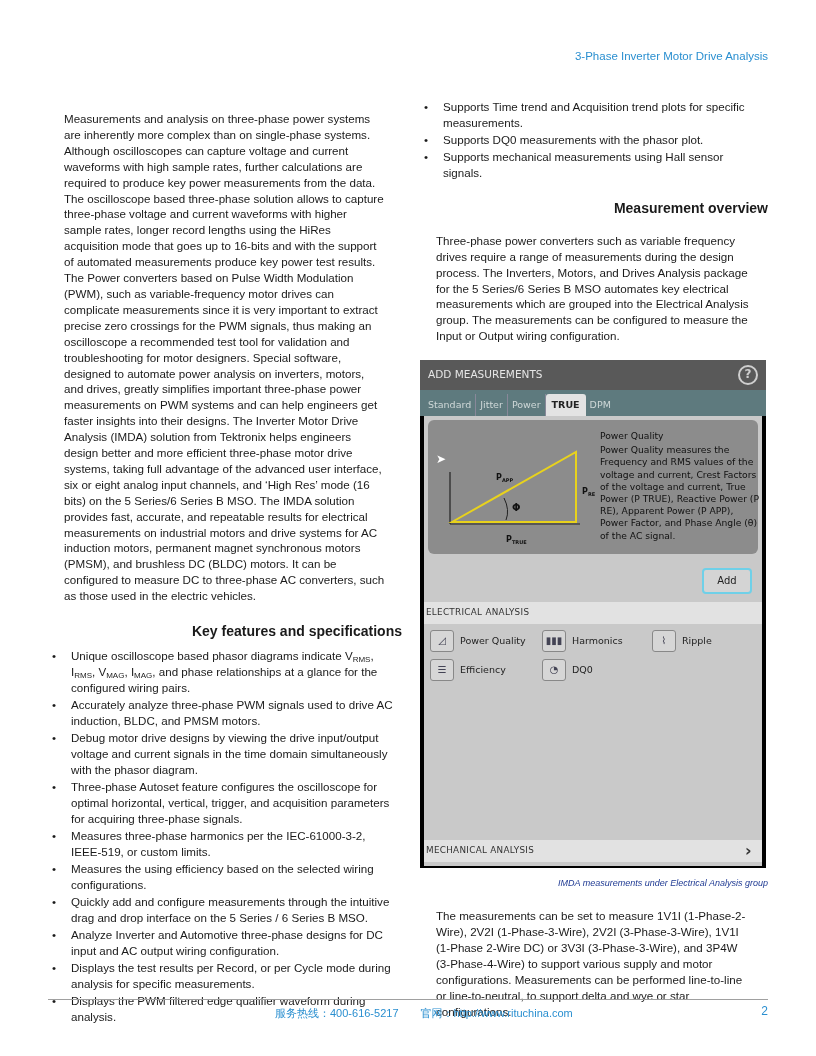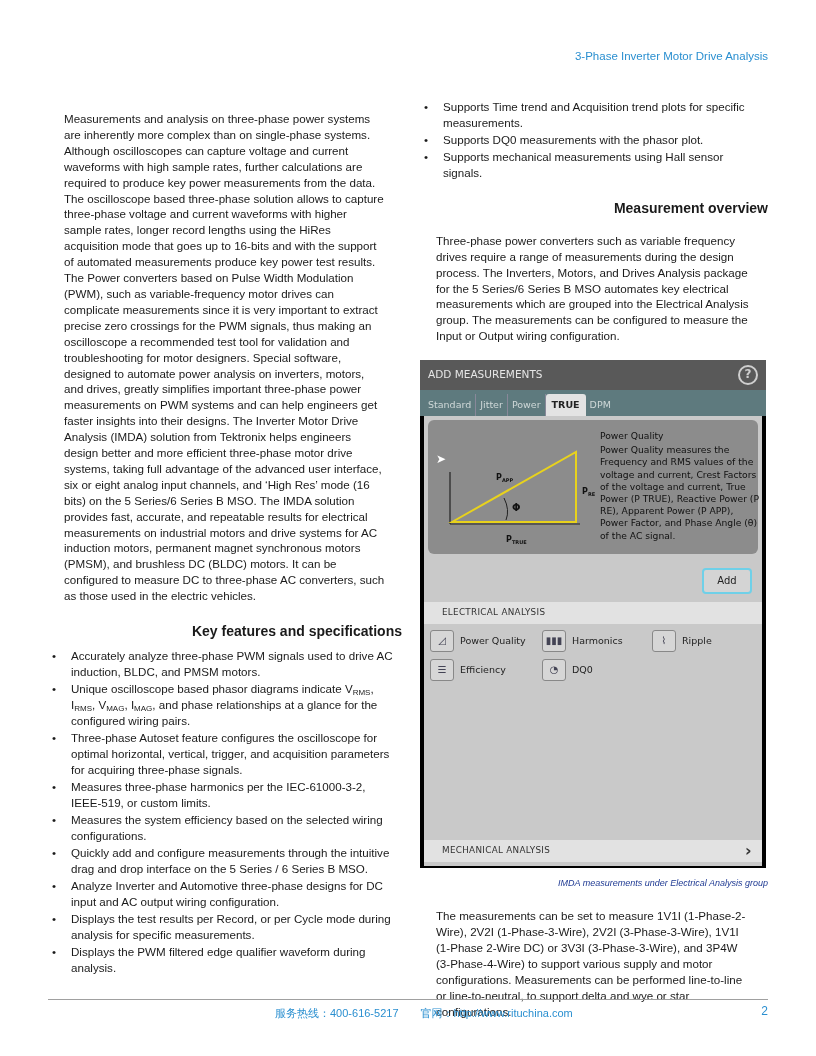--- a/index.html
+++ b/index.html
@@ -24,44 +24,45 @@
   .tabs { height:26px; background:#5e7a7e; display:flex; align-items:flex-end; padding-left:4px; }
   .tab { font-size:9.5px; color:#cfd8d8; padding:3px 4px; border-right:1px solid #889; }
   .tab.active { background:#e3e3e3; color:#222; border-radius:3px 3px 0 0; border:none; padding:3px 6px; font-weight:bold; }
   .panel { background:#c9c9c9; margin:0 4px; height:450px; position:relative; }
   .desc-box { position:absolute; left:4px; top:4px; width:330px; height:134px; background:#8c8c8c; border-radius:6px; }
   .desc-title { position:absolute; left:172px; top:8px; font-size:9.2px; color:#111; }
   .desc-text { position:absolute; left:172px; top:24px; width:160px; font-size:9.2px; line-height:12.2px; color:#111; }
   .add-btn { position:absolute; right:10px; top:152px; width:46px; height:22px; border:2px solid #6fd0e8;
              border-radius:4px; background:#d4d4d4; font-size:10px; display:flex; align-items:center; justify-content:center; color:#222;text-align:right; }
   .section-head { position:absolute; left:0; right:0; height:22px; background:#e2e2e2; font-size:8.8px; color:#333;
-                  display:flex; align-items:center; padding-left:18px; letter-spacing:0.3px; }
+                  display:flex; align-items:center; padding-left:2px; letter-spacing:0.3px; }
   .meas { position:absolute; display:flex; align-items:center; font-size:9.5px; color:#222; }
   .meas .ico { width:22px; height:20px; border:1px solid #888; border-radius:3px; background:#d6d6d6; margin-right:6px;
                display:flex; align-items:center; justify-content:center; font-size:10px; color:#445; }
   .caption { font-style:italic; font-size:9px; color:#1f3a93; margin:8px 0 14px 0;text-align:right; }
   .footer-line { position:absolute; left:48px; right:48px; top:999px; border-top:1px solid #a0a0a0; }
   .footer-text { position:absolute; top:1006px; left:275px; font-size:11px; color:#2a8fd0; }
   .page-num { position:absolute; top:1004px; right:48px; font-size:12px; color:#2a8fd0; }
   .cursor { position:absolute; left:8px; top:32px; font-size:12px; color:#fff; }
 </style>
 </head>
 <body>
 
 <div class="header-title">3-Phase Inverter Motor Drive Analysis</div>
 
 <div class="col col-left">
   <p>Measurements and analysis on three-phase power systems are inherently more complex than on single-phase systems. Although oscilloscopes can capture voltage and current waveforms with high sample rates, further calculations are required to produce key power measurements from the data. The oscilloscope based three-phase solution allows to capture three-phase voltage and current waveforms with higher sample rates, longer record lengths using the HiRes acquisition mode that goes up to 16-bits and with the support of automated measurements produce key power test results. The Power converters based on Pulse Width Modulation (PWM), such as variable-frequency motor drives can complicate measurements since it is very important to extract precise zero crossings for the PWM signals, thus making an oscilloscope a recommended test tool for validation and troubleshooting for motor designers. Special software, designed to automate power analysis on inverters, motors, and drives, greatly simplifies important three-phase power measurements on PWM systems and can help engineers get faster insights into their designs. The Inverter Motor Drive Analysis (IMDA) solution from Tektronix helps engineers design better and more efficient three-phase motor drive systems, taking full advantage of the advanced user interface, six or eight analog input channels, and ‘High Res’ mode (16 bits) on the 5 Series/6 Series B MSO. The IMDA solution provides fast, accurate, and repeatable results for electrical measurements on industrial motors and drive systems for AC induction motors, permanent magnet synchronous motors (PMSM), and brushless DC (BLDC) motors. It can be configured to measure DC to three-phase AC converters, such as those used in the electric vehicles.</p>
   <h2>Key features and specifications</h2>
   <ul>
+    <li><span>Unique oscilloscope based phasor diagrams indicate V</span><sub>RMS</sub><span>, I</span><sub>RMS</sub><span>, V</span><sub>MAG</sub><span>, I</span><sub>MAG</sub><span>, and phase relationships at a glance for the configured wiring pairs.</span></li>
     <li>Accurately analyze three-phase PWM signals used to drive AC induction, BLDC, and PMSM motors.</li>
-    <li><span>Unique oscilloscope based phasor diagrams indicate V</span><sub>RMS</sub><span>, I</span><sub>RMS</sub><span>, V</span><sub>MAG</sub><span>, I</span><sub>MAG</sub><span>, and phase relationships at a glance for the configured wiring pairs.</span></li>
+    <li>Debug motor drive designs by viewing the drive input/output voltage and current signals in the time domain simultaneously with the phasor diagram.</li>
     <li>Three-phase Autoset feature configures the oscilloscope for optimal horizontal, vertical, trigger, and acquisition parameters for acquiring three-phase signals.</li>
     <li>Measures three-phase harmonics per the IEC-61000-3-2, IEEE-519, or custom limits.</li>
-    <li>Measures the system efficiency based on the selected wiring configurations.</li>
+    <li>Measures the using efficiency based on the selected wiring configurations.</li>
     <li>Quickly add and configure measurements through the intuitive drag and drop interface on the 5 Series / 6 Series B MSO.</li>
     <li>Analyze Inverter and Automotive three-phase designs for DC input and AC output wiring configuration.</li>
     <li>Displays the test results per Record, or per Cycle mode during analysis for specific measurements.</li>
     <li>Displays the PWM filtered edge qualifier waveform during analysis.</li>
   </ul>
 </div>
 
 <div class="col col-right">
   <ul>
     <li>Supports Time trend and Acquisition trend plots for specific measurements.</li>

